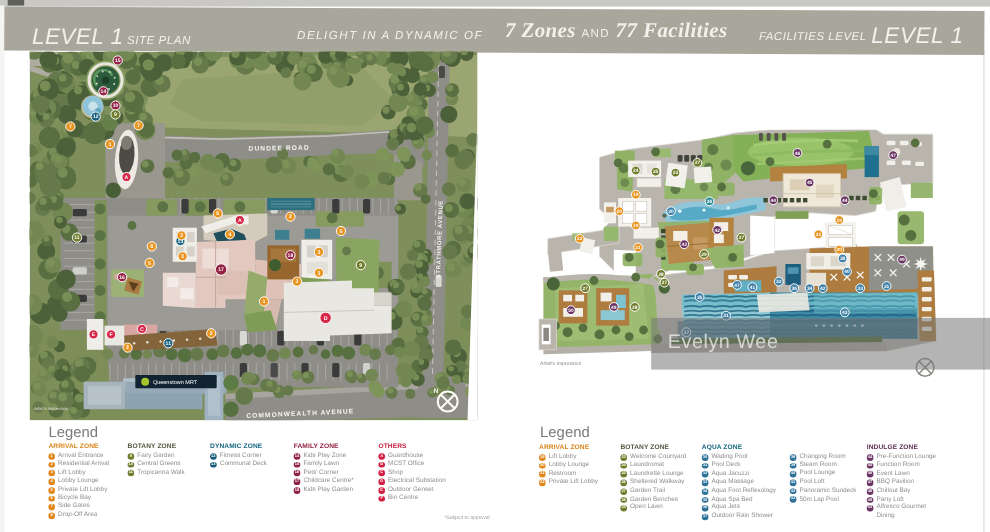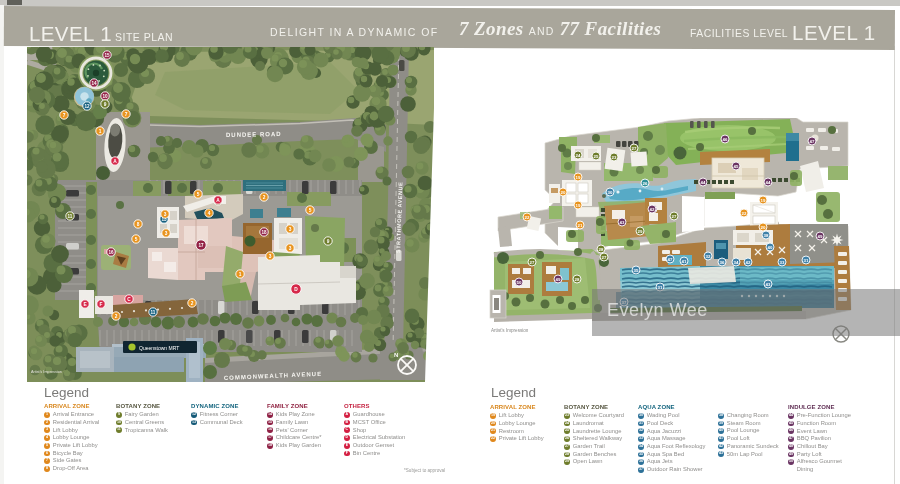--- a/index.html
+++ b/index.html
@@ -1,19 +1,19 @@
 <!DOCTYPE html>
 <html><head>
 <meta charset="utf-8">
 <style>
   html,body{margin:0;padding:0;}
   body{width:900px;height:484px;position:relative;background:#ffffff;overflow:hidden;
        font-family:"Liberation Sans", sans-serif;}
   .abs{position:absolute;}
-  .hdr-sm{color:#f2f1ec;}
+  .hdr-sm{color:#f2f1ec;font-style:italic;}
   .li{display:flex;align-items:flex-start;line-height:7.7px;font-size:5.8px;color:#8f8e8c;white-space:nowrap;}
   .b{display:inline-block;width:5.8px;height:5.8px;border-radius:50%;color:#fff;font-size:3.6px;
      line-height:5.8px;text-align:center;margin-right:3px;flex:none;margin-top:0.8px;font-weight:bold;}
   .zh{font-size:6px;font-weight:bold;letter-spacing:0.1px;margin-bottom:2.2px;white-space:nowrap;}
 </style>
 </head>
 <body>
 
 <div class="abs" style="left:0;top:0;width:900px;height:6px;background:#c9c8c4;"></div>
 

